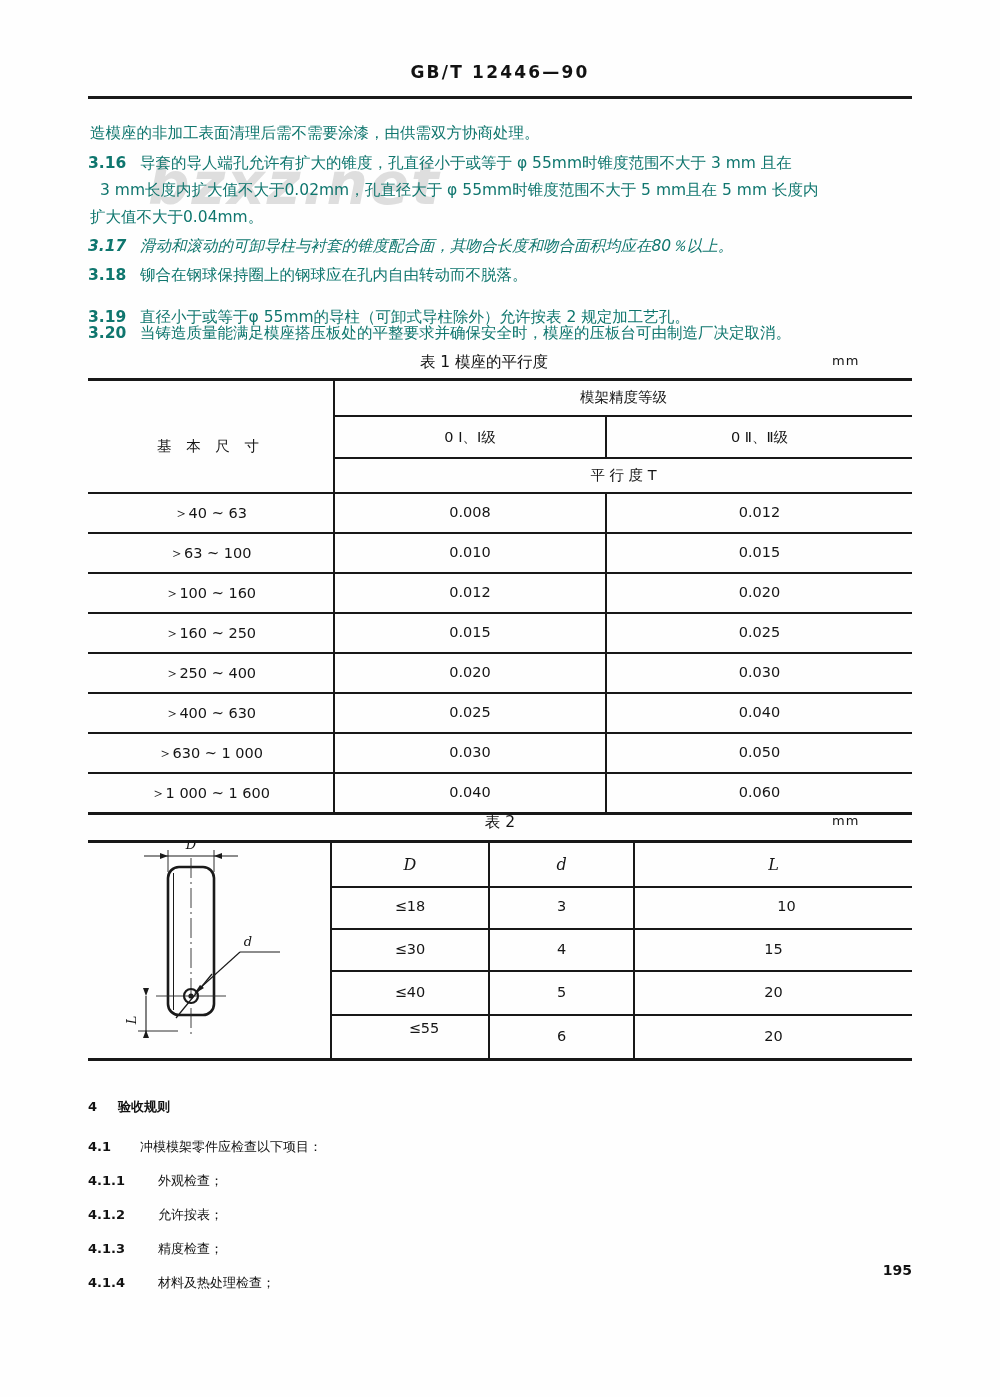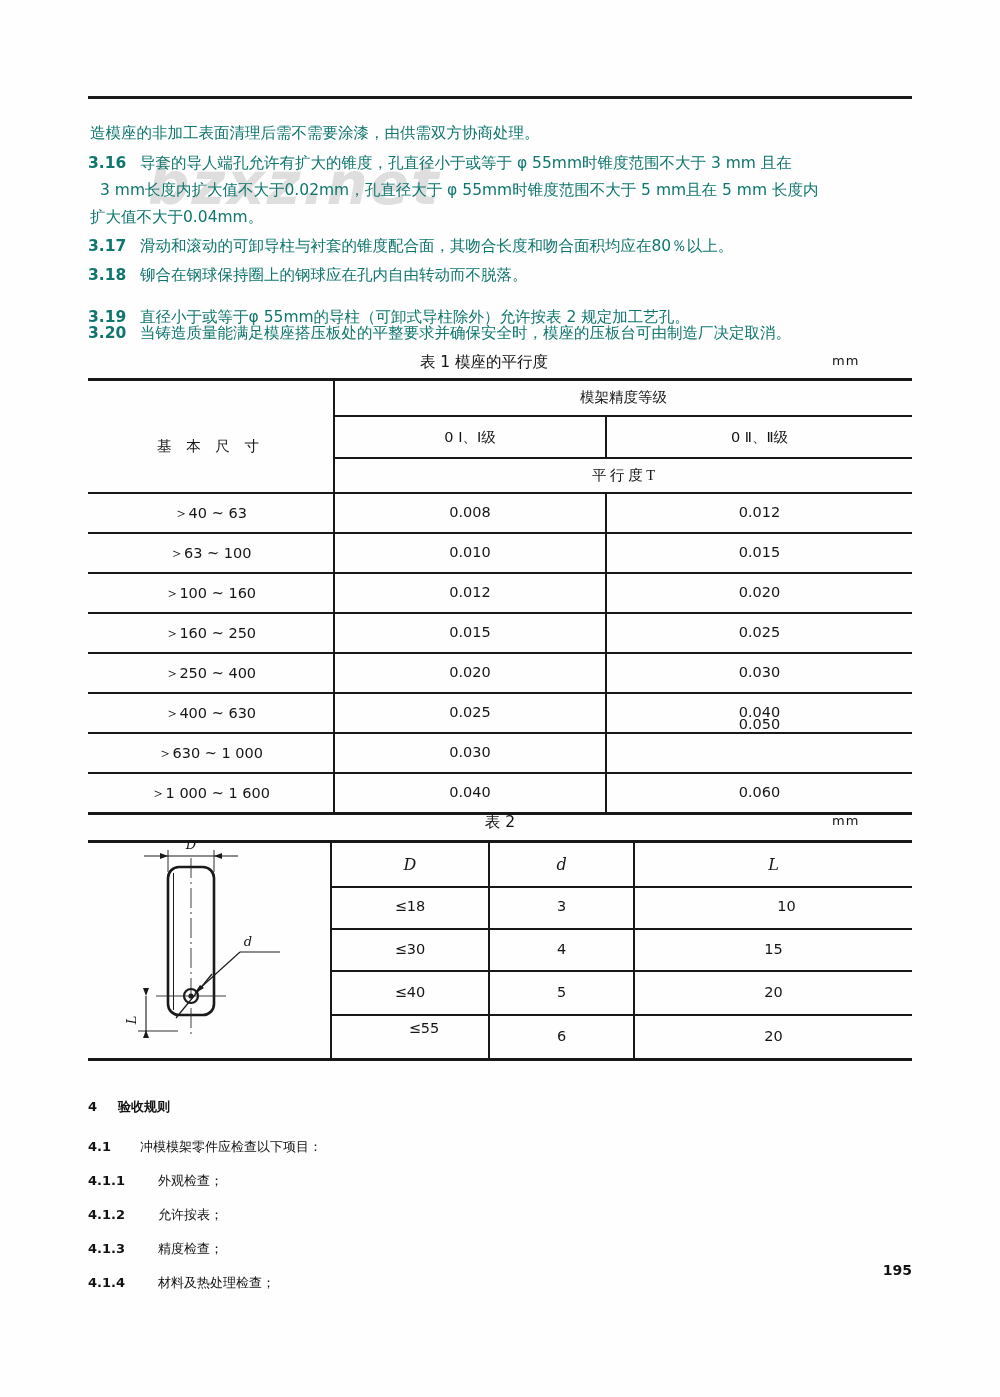--- a/index.html
+++ b/index.html
@@ -121,41 +121,42 @@
     font-weight: bold;
   }
 </style>
 </head>
 <body>
 
 <div class="page">
 
   <div class="watermark">bzxz.net</div>
 
+  <div class="hdr-title">GB/T  12446—90</div>
   <div class="hdr-rule"></div>
 
   <div class="content">
 
     <div class="para" style="left:90px; top:120px;">
       <span class="ptxt">造模座的非加工表面清理后需不需要涂漆，由供需双方协商处理。</span>
     </div>
 
     <div class="para" style="left:88px; top:150px;">
       <span class="lead" style="width:52px;">3.16</span><span class="ptxt">导套的导人端孔允许有扩大的锥度，孔直径小于或等于 φ 55mm时锥度范围不大于 3 mm 且在</span>
     </div>
 
     <div class="para" style="left:100px; top:177px;">
       <span class="ptxt">3 mm长度内扩大值不大于0.02mm，孔直径大于 φ 55mm时锥度范围不大于 5 mm且在 5 mm 长度内</span>
     </div>
 
     <div class="para" style="left:90px; top:204px;">
       <span class="ptxt">扩大值不大于0.04mm。</span>
     </div>
 
-    <div class="para" style="left:88px; top:233px;">
+    <div class="para" style="left:88px; top:233px;font-style:italic;">
       <span class="lead" style="width:52px;">3.17</span><span class="ptxt">滑动和滚动的可卸导柱与衬套的锥度配合面，其吻合长度和吻合面积均应在80％以上。</span>
     </div>
 
     <div class="para" style="left:88px; top:262px;">
       <span class="lead" style="width:52px;">3.18</span><span class="ptxt">铆合在钢球保持圈上的钢球应在孔内自由转动而不脱落。</span>
     </div>
 
     <div class="para" style="left:88px; top:291px;">
       <span class="lead" style="width:52px;margin-top:13px;">3.19</span><span class="ptxt">直径小于或等于φ 55mm的导柱（可卸式导柱除外）允许按表 2 规定加工艺孔。</span>
     </div>
@@ -183,21 +184,21 @@
       <div class="hline thick" style="left:88px;  top:812px; width:824px;"></div>
 
       <div class="vline" style="left:333px; top:378px; width:1.6px; height:436px;"></div>
       <div class="vline" style="left:605px; top:416px; width:1.6px; height:42px;"></div>
       <div class="vline" style="left:605px; top:492px; width:1.6px; height:322px;"></div>
 
       <div class="cell cell-lbl" style="left:88px; top:437px; width:245px;">基 本 尺 寸</div>
       <div class="cell" style="left:335px; top:388px; width:577px;">模架精度等级</div>
       <div class="cell" style="left:335px; top:428px; width:270px;">0 Ⅰ、Ⅰ级</div>
       <div class="cell" style="left:607px; top:428px; width:305px;">0 Ⅱ、Ⅱ级</div>
-      <div class="cell" style="left:335px; top:466px; width:577px;font-family:Liberation Serif, serif;">平     行     度     T</div>
+      <div class="cell" style="left:335px; top:466px; width:577px;">平     行     度     T</div>
 
       <div class="cell" style="left:88px;  top:504px; width:245px;">＞40 ~ 63</div>
       <div class="cell" style="left:335px; top:504px; width:270px;">0.008</div>
       <div class="cell" style="left:607px; top:504px; width:305px;">0.012</div>
 
       <div class="cell" style="left:88px;  top:544px; width:245px;">＞63 ~ 100</div>
       <div class="cell" style="left:335px; top:544px; width:270px;">0.010</div>
       <div class="cell" style="left:607px; top:544px; width:305px;">0.015</div>
 
       <div class="cell" style="left:88px;  top:584px; width:245px;">＞100 ~ 160</div>
@@ -211,21 +212,21 @@
       <div class="cell" style="left:88px;  top:664px; width:245px;">＞250 ~ 400</div>
       <div class="cell" style="left:335px; top:664px; width:270px;">0.020</div>
       <div class="cell" style="left:607px; top:664px; width:305px;">0.030</div>
 
       <div class="cell" style="left:88px;  top:704px; width:245px;">＞400 ~ 630</div>
       <div class="cell" style="left:335px; top:704px; width:270px;">0.025</div>
       <div class="cell" style="left:607px; top:704px; width:305px;">0.040</div>
 
       <div class="cell" style="left:88px;  top:744px; width:245px;">＞630 ~ 1 000</div>
       <div class="cell" style="left:335px; top:744px; width:270px;">0.030</div>
-      <div class="cell" style="left:607px; top:716px; width:305px;">0.050</div>
+      <div class="cell" style="left:607px; top:744px; width:305px;">0.050</div>
 
       <div class="cell" style="left:88px;  top:784px; width:245px;">＞1 000 ~ 1 600</div>
       <div class="cell" style="left:335px; top:784px; width:270px;">0.040</div>
       <div class="cell" style="left:607px; top:784px; width:305px;">0.060</div>
     </div>
 
     <div class="tbl-caption" style="left:300px; top:812px; width:400px;">表 2</div>
     <div class="tbl-unit" style="left:832px; top:813px;">mm</div>
 
     <div class="tblbox">

